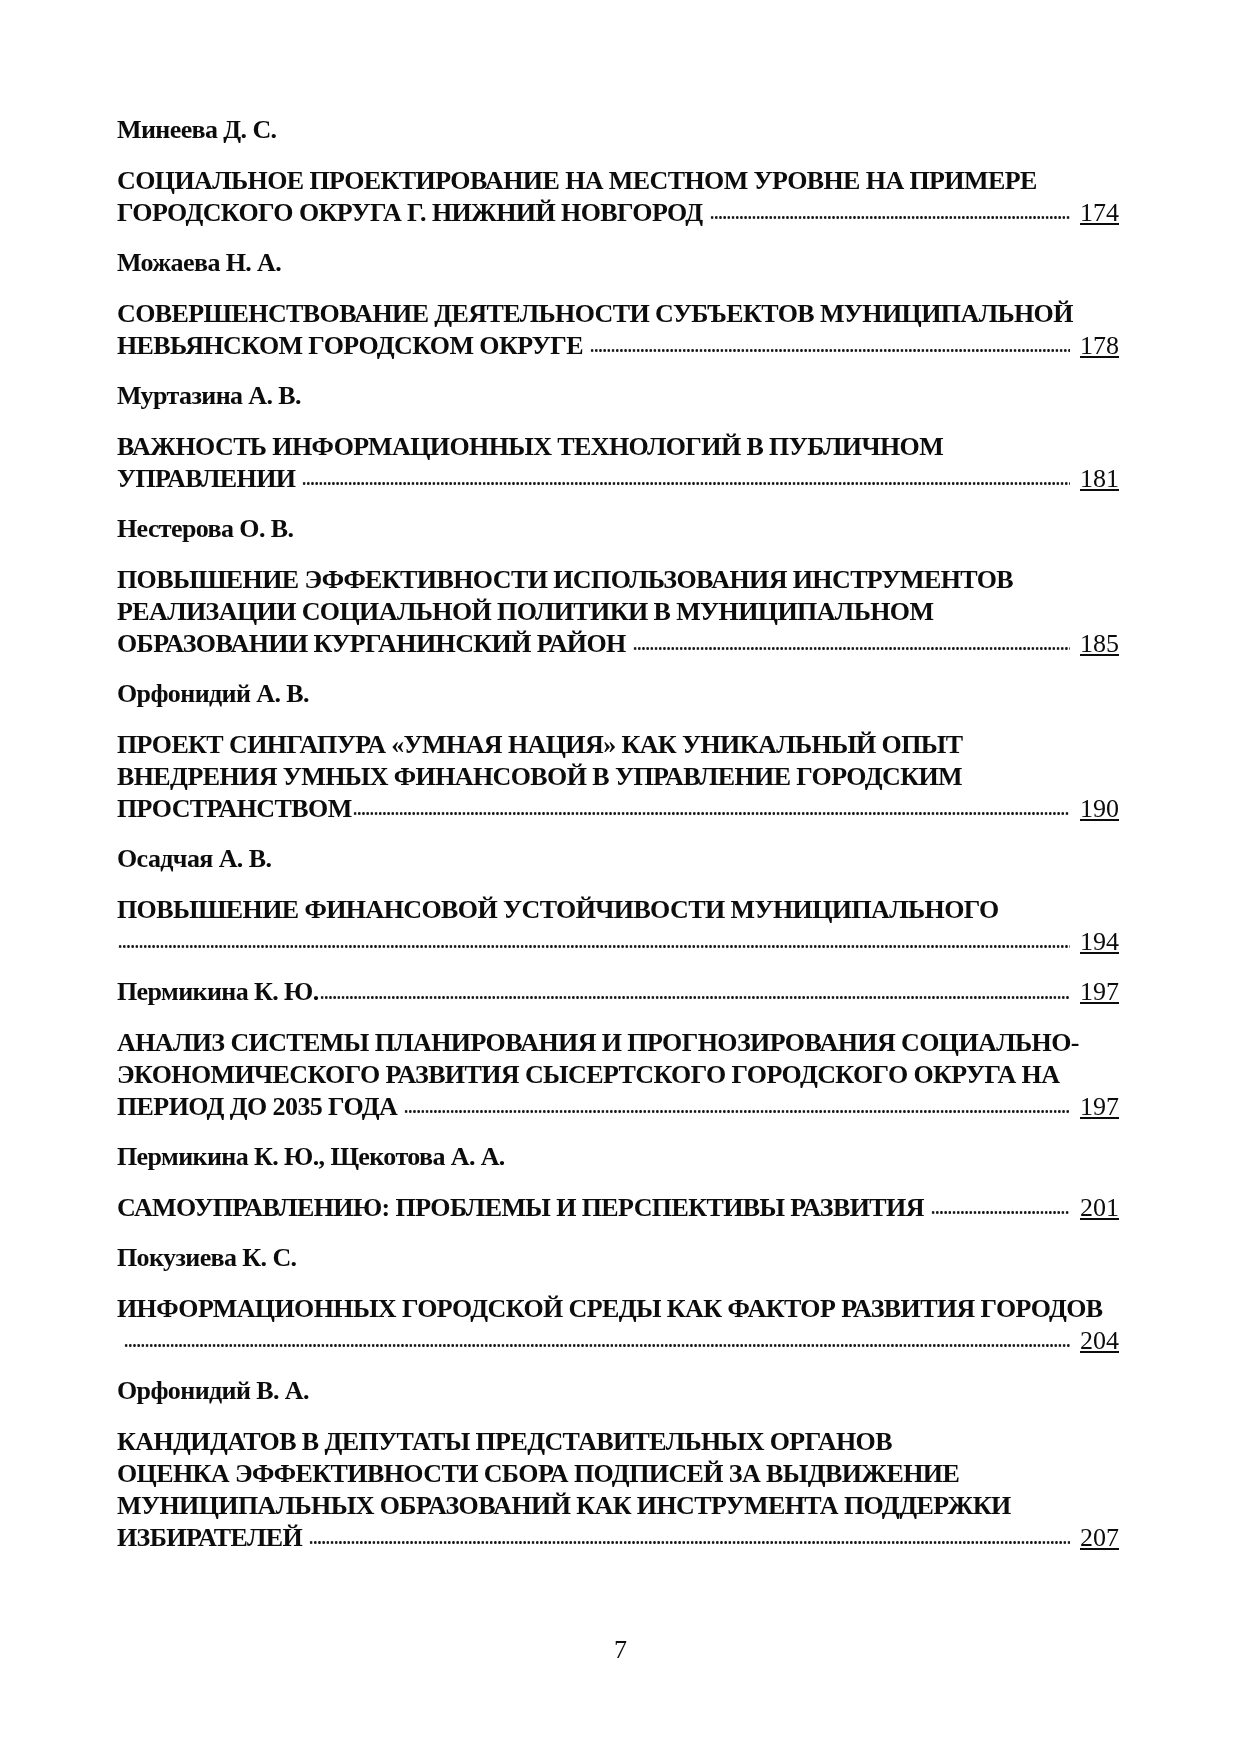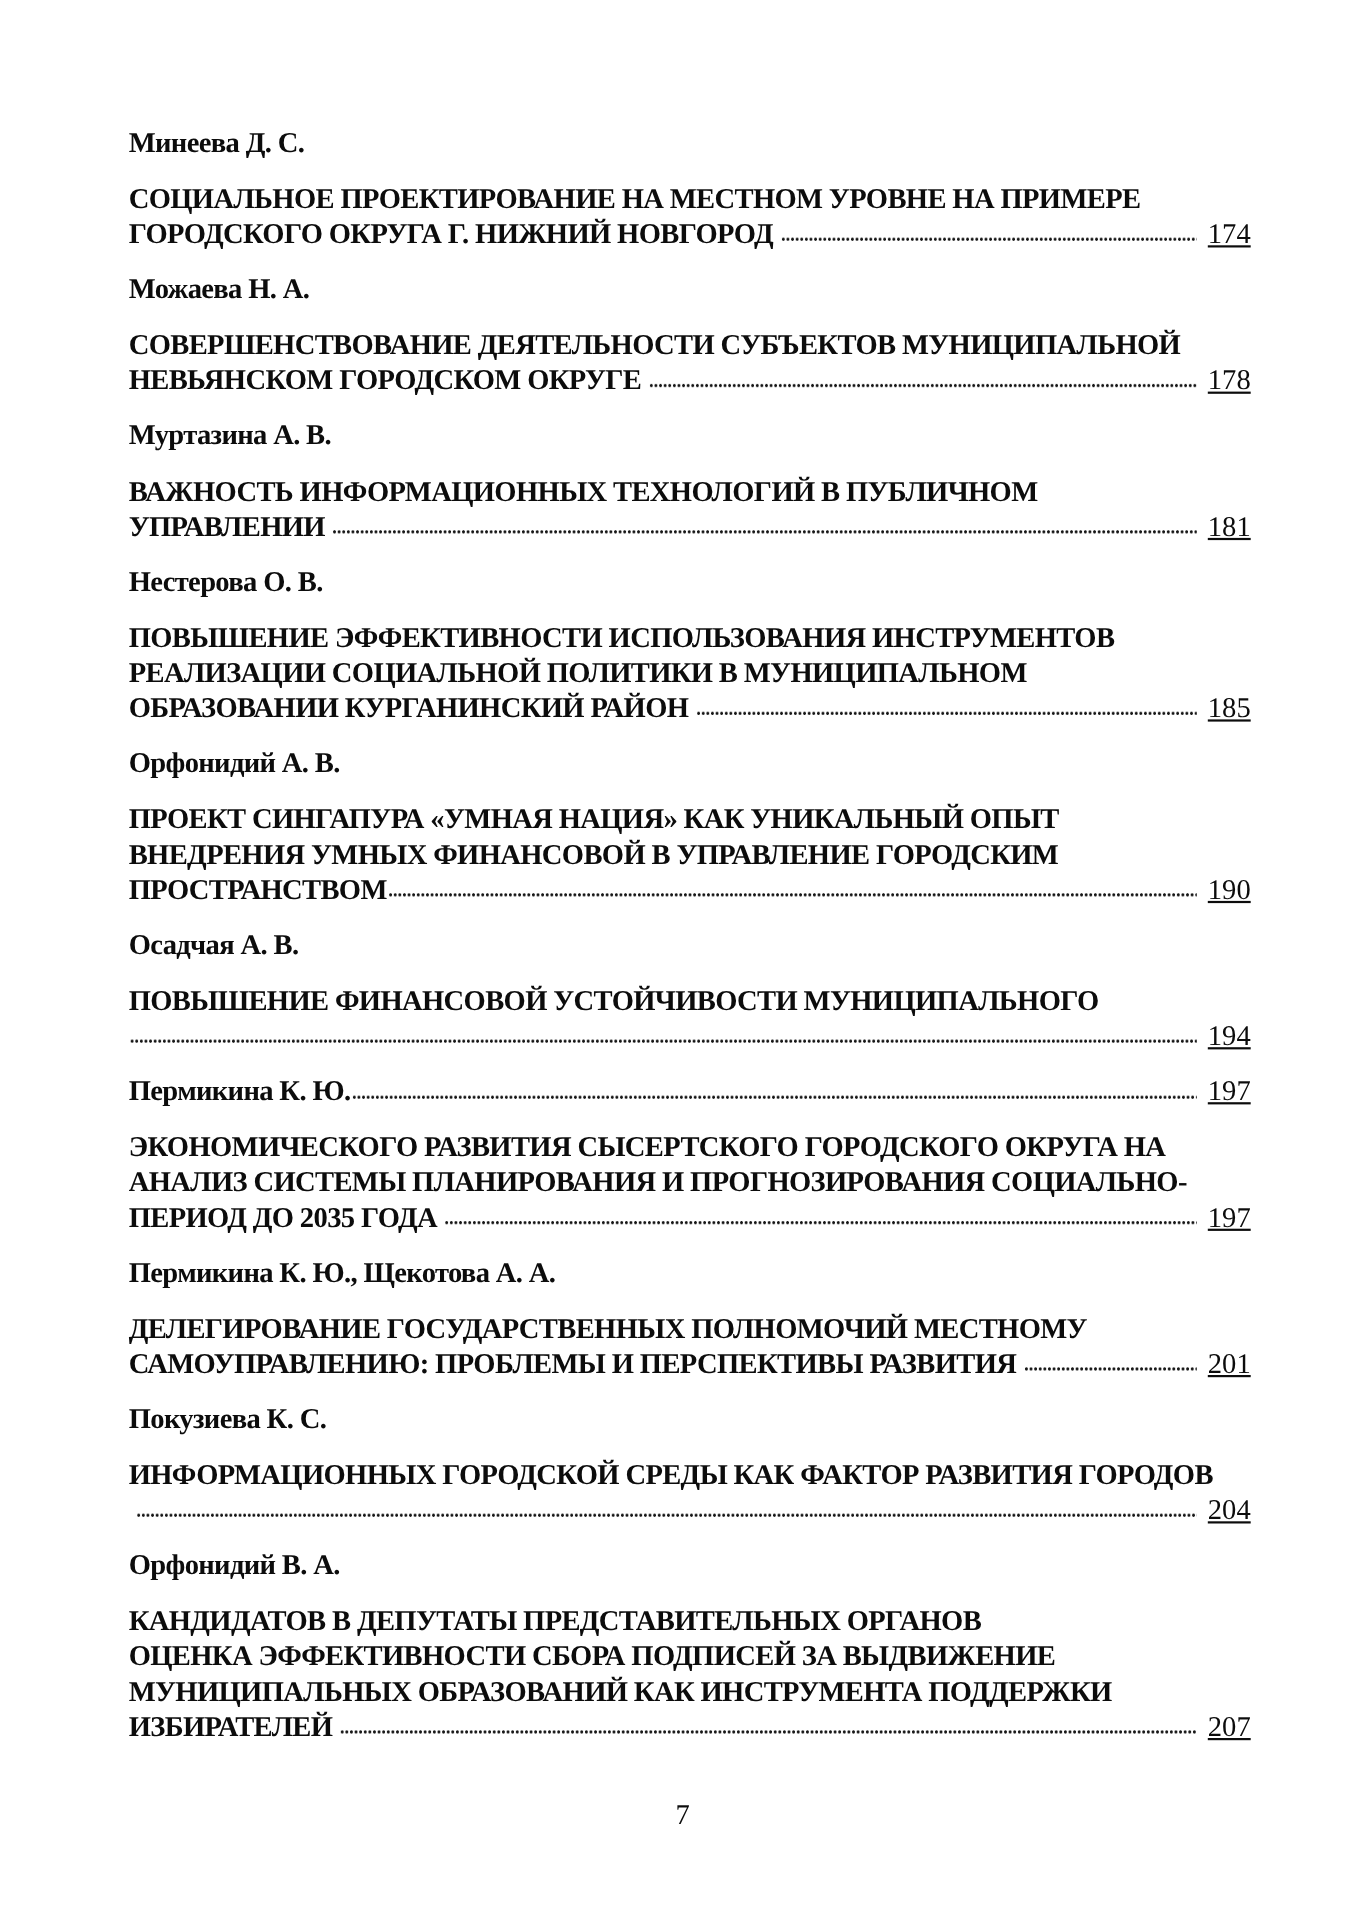--- a/index.html
+++ b/index.html
@@ -7,21 +7,21 @@
     position:relative;
     width:1241px;height:1754px;
     margin:0 auto;
     background:#ffffff;
     overflow:hidden;
     font-family:"Liberation Serif","DejaVu Serif",serif;
     color:#0c0c0c;
   }
   .content{
     position:absolute;
-    left:117px;right:104px;top:114px;
+    left:117px;right:122px;top:114px;
   }
   .para{margin:0 0 18.5px 0;}
   .line{
     display:flex;
     align-items:flex-end;
     line-height:32px;
     font-size:26px;
     font-weight:bold;
     letter-spacing:-0.6px;
     white-space:pre;
@@ -149,36 +149,35 @@
 
   <div class="entry">
     <div class="para author-para">
       <div class="line author-line">
         <span class="t author-name">Пермикина К. Ю.</span>
         <span class="dots"></span>
         <span class="pg">197</span>
       </div>
     </div>
     <div class="para title-para">
+          <div class="line"><span class="t">АНАЛИЗ СИСТЕМЫ ПЛАНИРОВАНИЯ И ПРОГНОЗИРОВАНИЯ СОЦИАЛЬНО-</span></div>
           <div class="line"><span class="t">ЭКОНОМИЧЕСКОГО РАЗВИТИЯ СЫСЕРТСКОГО ГОРОДСКОГО ОКРУГА НА</span></div>
-          <div class="line"><span class="t">АНАЛИЗ СИСТЕМЫ ПЛАНИРОВАНИЯ И ПРОГНОЗИРОВАНИЯ СОЦИАЛЬНО-</span></div>
           <div class="line"><span class="t">ПЕРИОД ДО 2035 ГОДА </span><span class="dots"></span><span class="pg">197</span></div>
         </div>
   </div>
 
   <div class="entry">
     <div class="para author-para">
       <div class="line author-line">
         <span class="t author-name">Пермикина К. Ю., Щекотова А. А.</span>
         
         
       </div>
     </div>
     <div class="para title-para">
-          <div class="line"><span class="t">ДЕЛЕГИРОВАНИЕ ГОСУДАРСТВЕННЫХ ПОЛНОМОЧИЙ МЕСТНОМУ</span></div>
           <div class="line"><span class="t">САМОУПРАВЛЕНИЮ: ПРОБЛЕМЫ И ПЕРСПЕКТИВЫ РАЗВИТИЯ </span><span class="dots"></span><span class="pg">201</span></div>
         </div>
   </div>
 
   <div class="entry">
     <div class="para author-para">
       <div class="line author-line">
         <span class="t author-name">Покузиева К. С.</span>
         
         

